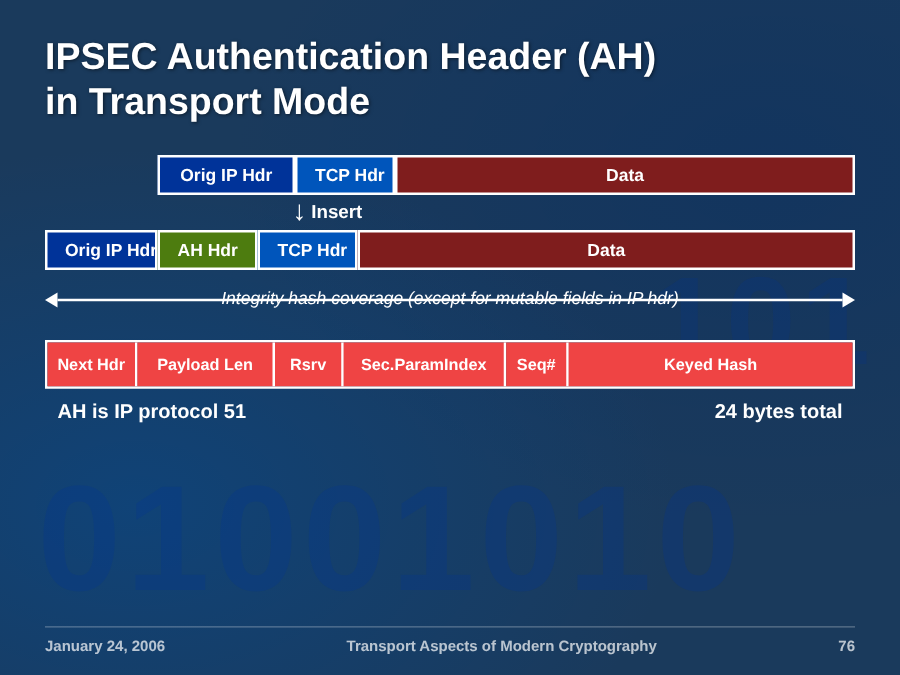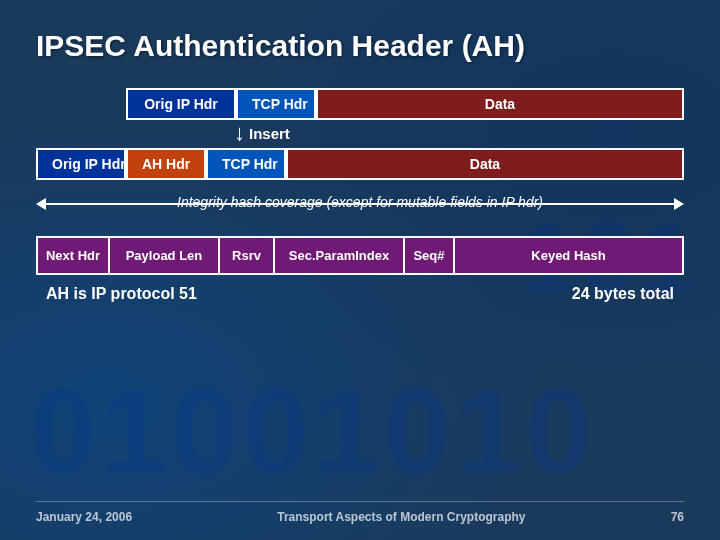--- a/index.html
+++ b/index.html
@@ -64,21 +64,21 @@
     .box-blue-dark {
       background: #003399;
     }
     .box-blue-mid {
       background: #0055bb;
     }
     .box-blue-light {
       background: #7f1d1d;
     }
     .box-yellow {
-      background: #c2410c;
+      background: #4d7c0f;
       color: white;
     }
     .box-wide {
       flex: 1;
     }
 
     
     .bottom-row {
       display: flex;
       align-items: stretch;
@@ -140,21 +140,21 @@
       margin-bottom: 10px;
       border: 2px solid white;
     }
 
     .ah-field {
       border-right: 2px solid white;
       padding: 10px 8px;
       font-size: 13px;
       font-weight: bold;
       text-align: center;
-      background: #701a75;
+      background: #ef4444;
       white-space: nowrap;
       display: flex;
       align-items: center;
       justify-content: center;
     }
 
     .ah-field:last-child {
       border-right: none;
     }
 
@@ -218,20 +218,21 @@
 </head>
 <body>
 
 <div class="bg-numbers">01001010</div>
 <div class="bg-numbers2">101</div>
 
 <div class="slide">
 
   <div class="title">
     <span>IPSEC Authentication Header (AH)</span><br>
+    <span>in Transport Mode</span>
   </div>
 
   <div style="margin-left: 90px; margin-bottom: 0;">
     <div class="top-row" style="margin-left: 0;">
       <div class="box box-blue-dark" style="width:110px;">
         <span>Orig IP Hdr</span>
       </div>
       <div class="box box-blue-mid" style="width:80px;">
         <span>TCP Hdr</span>
       </div>

